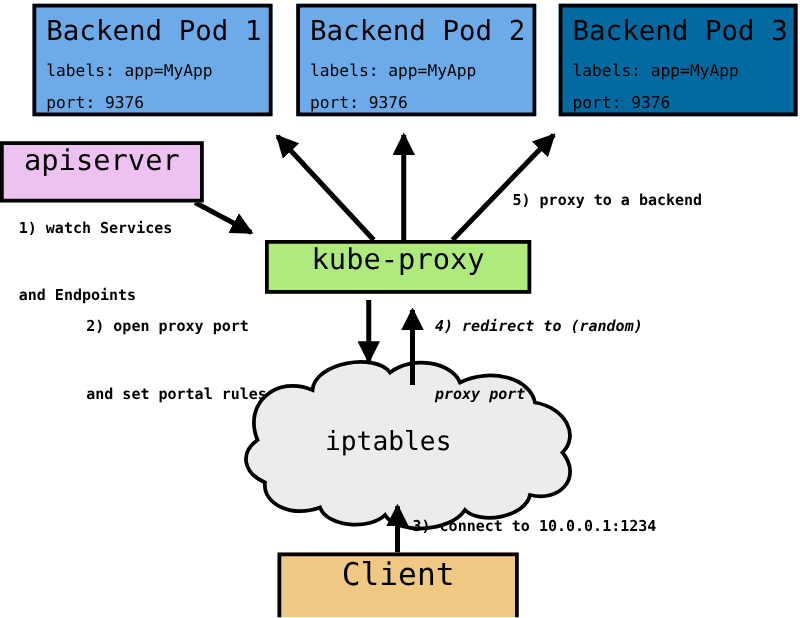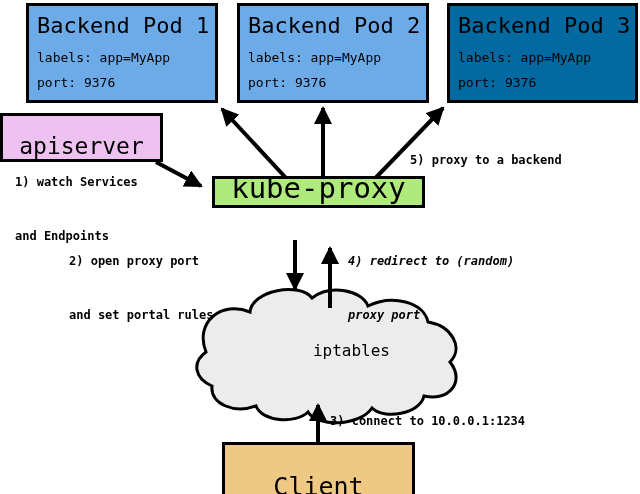--- a/index.html
+++ b/index.html
@@ -2,27 +2,27 @@
 <html><head>
 <meta charset="utf-8">
 <style>
   html,body{margin:0;padding:0;background:#ffffff;}
   .canvas{
     position:relative;width:640px;height:494px;background:#ffffff;overflow:hidden;
     font-family:"DejaVu Sans Mono", monospace;color:#000;
   }
   .layer{position:absolute;left:0;top:0;width:640px;height:494px;}
   .box{position:absolute;border:3px solid #000;box-sizing:border-box;}
-  .pod{width:192px;height:100px;top:3px;padding:6px 4px 0 8px;}
+  .pod{width:192px;height:90px;top:3px;padding:6px 4px 0 8px;}
   .pod-title{font-size:22px;line-height:28px;margin-bottom:5px;white-space:nowrap;}
   .pod-line{font-size:13px;line-height:25px;white-space:nowrap;}
-  .center-label{display:flex;align-items:flex-end;justify-content:center;}
+  .center-label{display:flex;align-items:flex-start;justify-content:center;}
   .note{position:absolute;font-weight:bold;font-size:12px;line-height:27px;white-space:pre;}
-  .cloud-label{position:absolute;left:260px;top:341px;width:130px;text-align:right;
-    font-size:16px;white-space:nowrap;}
+  .cloud-label{position:absolute;left:260px;top:341px;width:130px;text-align:left;
+    font-size:21px;white-space:nowrap;}
 </style>
 </head>
 <body>
 
 <div class="canvas">
 
   <svg class="layer" viewBox="0 0 640 494">
     <defs>
       <marker id="ah" viewBox="0 0 18 18" markerUnits="userSpaceOnUse" markerWidth="18" markerHeight="18" refX="16" refY="9" orient="auto">
         <path d="M0,0 L18,9 L0,18 Z" fill="#000"></path>
@@ -64,21 +64,21 @@
   <div class="box pod" style="left: 447px; width: 191px; background-color: #0369a1;">
     <div class="pod-title">Backend Pod 3</div>
     <div class="pod-line">labels: app=MyApp</div>
     <div class="pod-line">port: 9376</div>
   </div>
 
   <div class="box center-label" style="left: 0px; top: 113px; width: 163px; height: 49px; font-size: 23px; background-color: rgb(238, 194, 240);">
     <span>apiserver</span>
   </div>
 
-  <div class="box center-label" style="left: 212px; top: 176px; width: 213px; height: 32px; font-size: 29px; background-color: rgb(175, 234, 124);">
+  <div class="box center-label" style="left: 212px; top: 192px; width: 213px; height: 43px; font-size: 23px; background-color: rgb(175, 234, 124);">
     <span>kube-proxy</span>
   </div>
 
   <div class="cloud-label">iptables</div>
 
   <div class="box center-label" style="left: 222px; top: 442px; width: 193px; height: 62px; font-size: 25px; background-color: rgb(239, 201, 131);">
     <span>Client</span>
   </div>
 
   <div class="note" style="left:15px;top:169px;"><span>1) watch Services</span><br>

